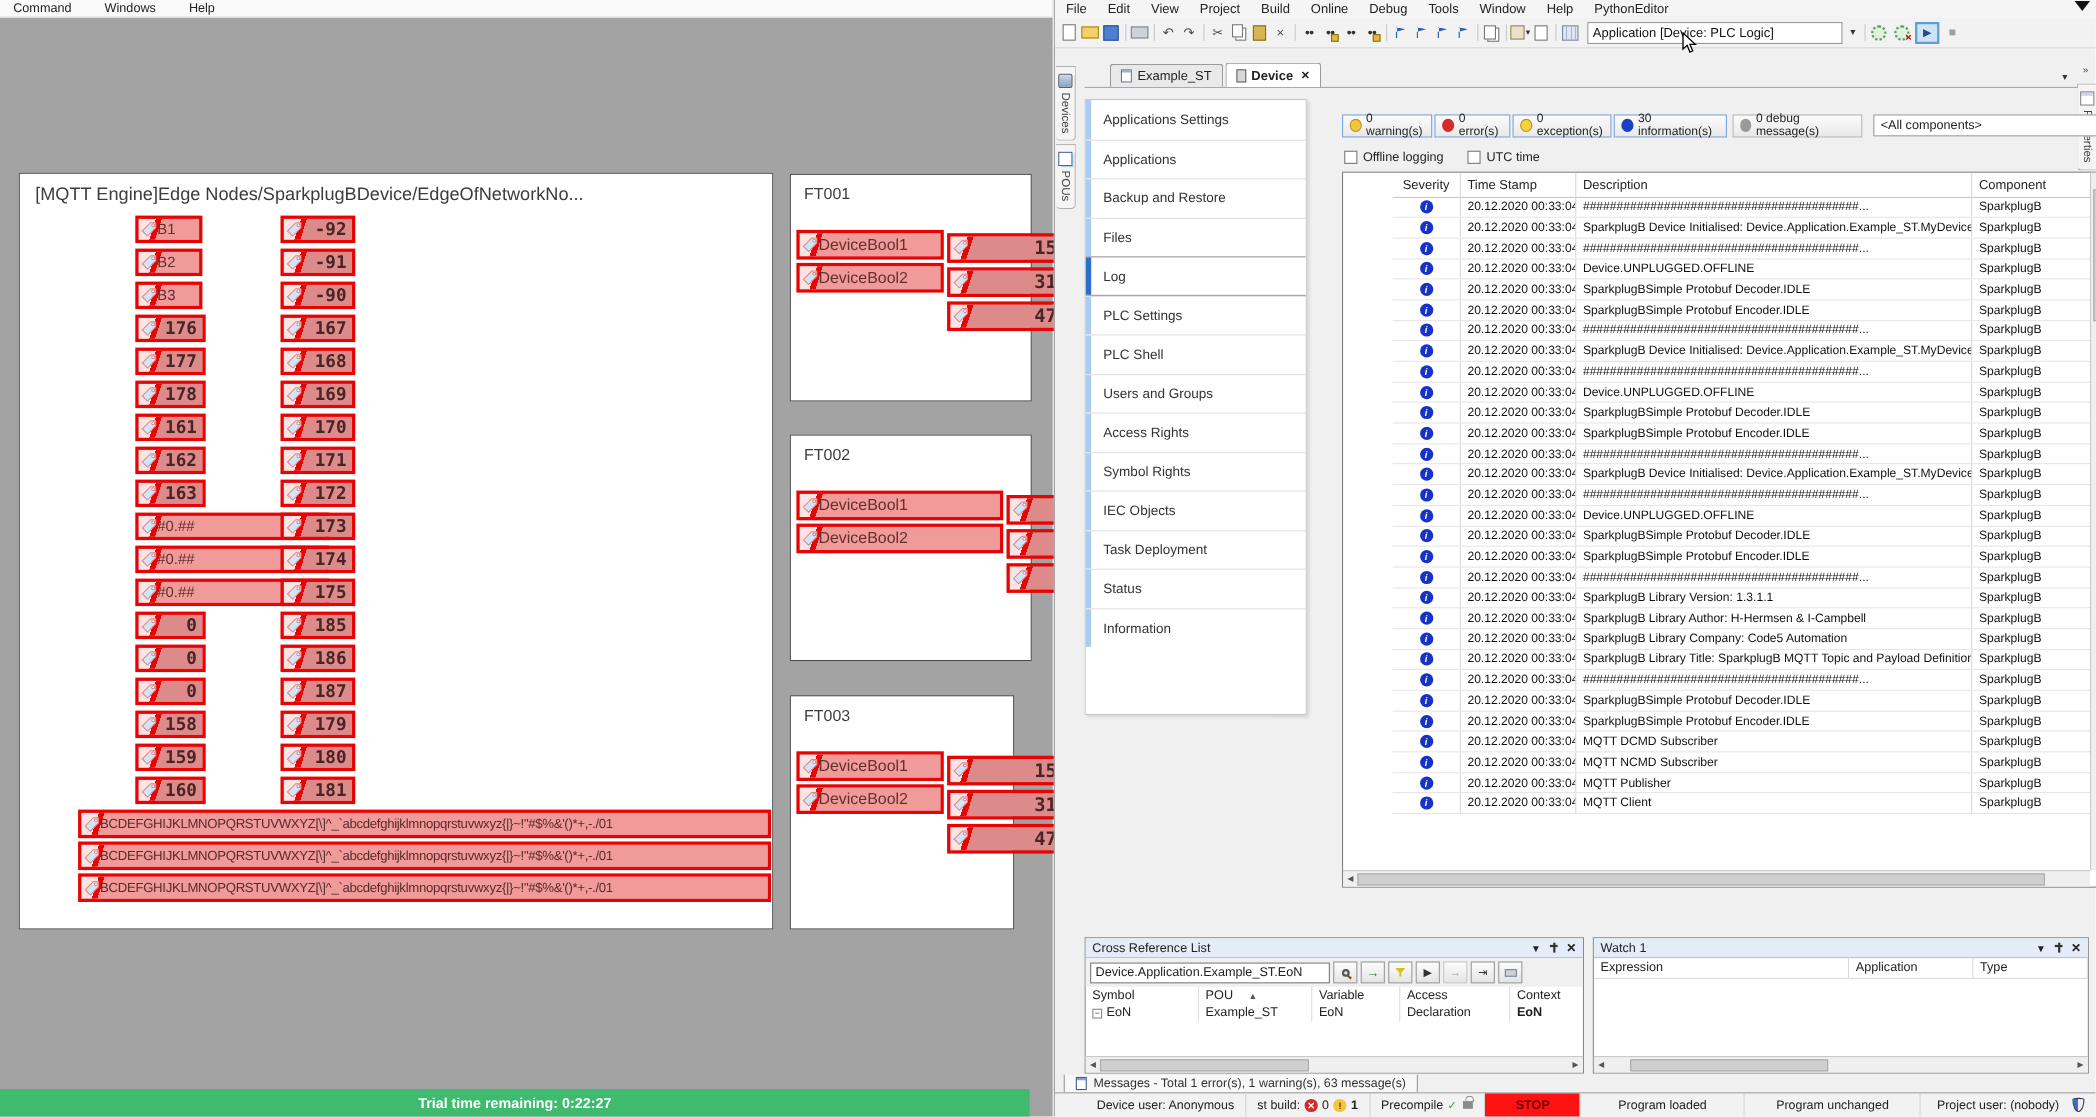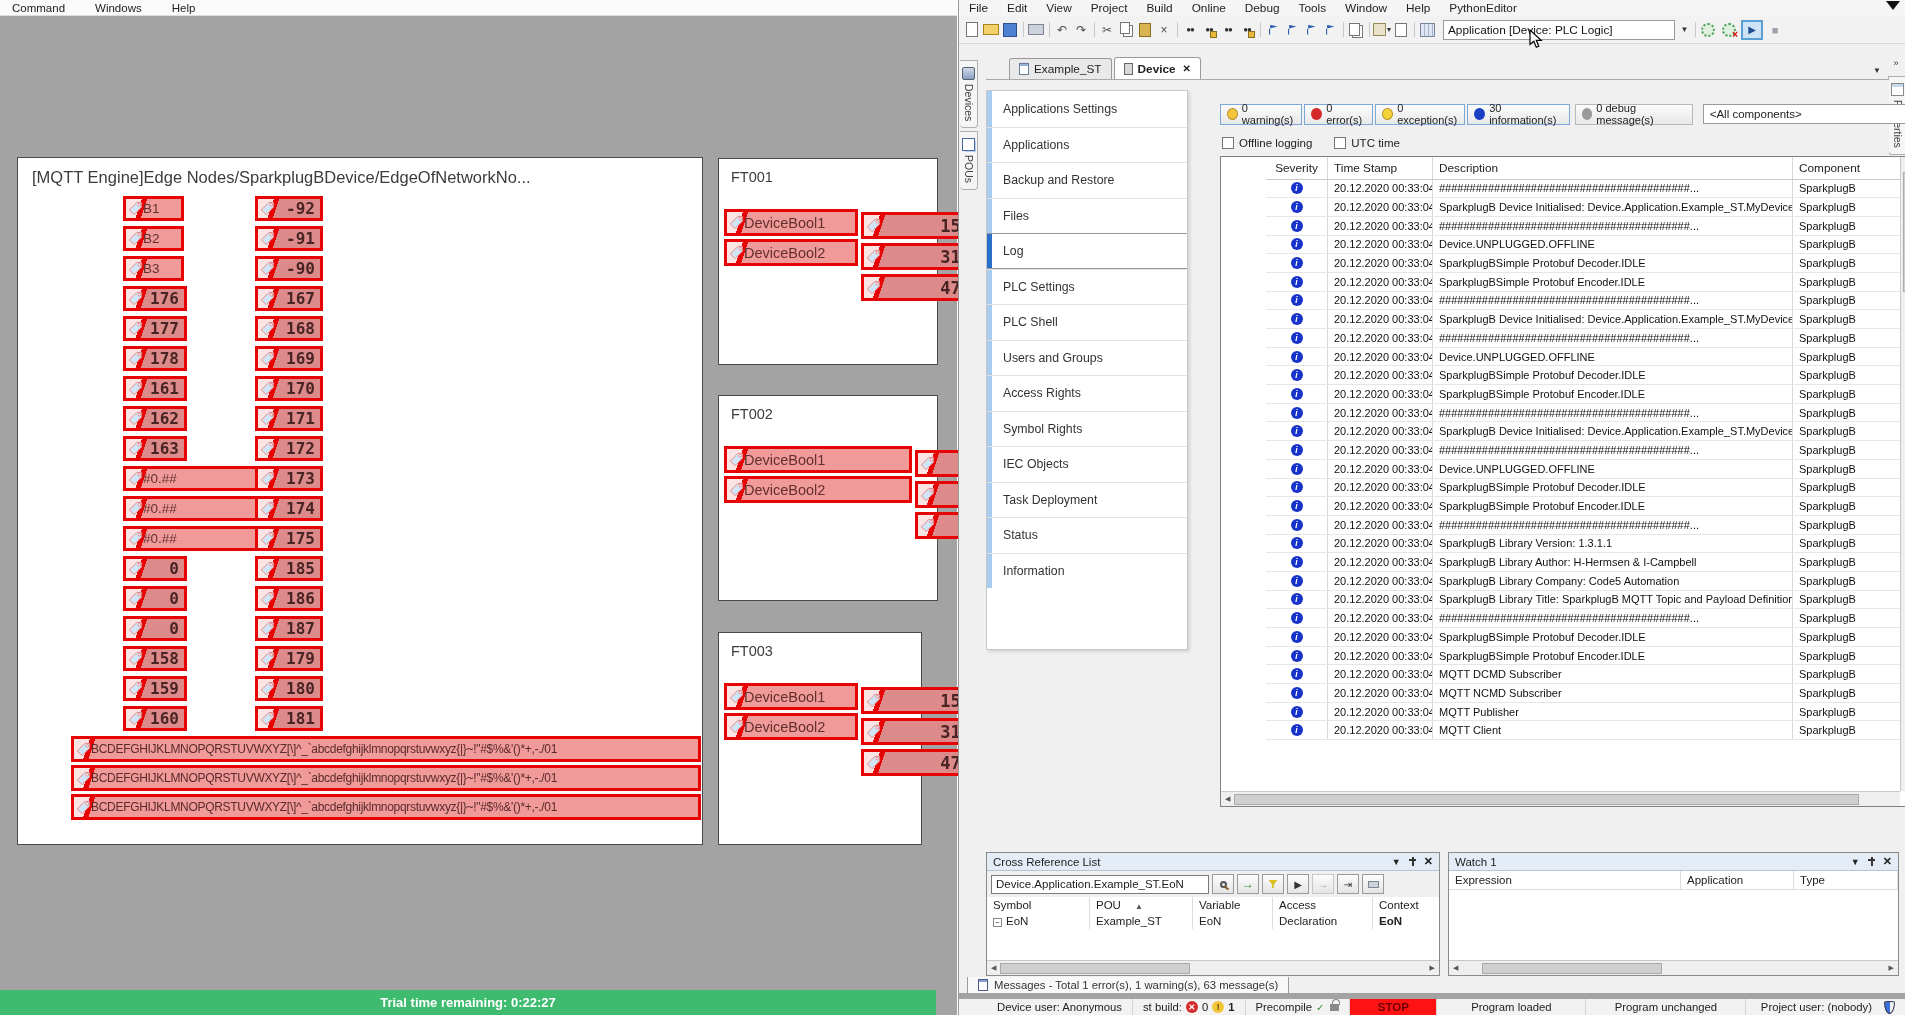--- a/index.html
+++ b/index.html
@@ -211,21 +211,21 @@
   .watch-grid { display:grid; grid-template-columns:232px 113px 1fr; font-size:11.5px; }
   .watch-grid > div { padding:3px 6px; border-right:1px solid #ddd; }
 
   
   #messages-tab { position:absolute; left:8px; top:977px; height:17px; background:#f8f8f8;
     border:1px solid #9a9a9a; border-top:none; display:flex; align-items:center; gap:6px; padding:0 10px;
     font-size:11.3px; color:#333; }
   .msg-ico { width:10px; height:12px; background:#fff; border:1px solid #4a5a8a;
     box-shadow:inset 0 2px 0 #8aa0d0; }
   #statusbar { position:absolute; left:0; bottom:0; right:0; height:22px; background:#f2f2f2;
-    border-top:6px solid #a3a3a3; display:flex; font-size:11.3px; color:#222; }
+    border-top:1px solid #a3a3a3; display:flex; font-size:11.3px; color:#222; }
   .st-seg { display:flex; align-items:center; gap:4px; padding:0 10px; height:100%; border-right:1px solid #d5d5d5; }
   .st-ico { width:12px; height:12px; border-radius:50%; color:#fff; font-size:8.5px; font-weight:bold;
     display:flex; align-items:center; justify-content:center; }
   .st-ico.err { background:#d42a2a; } .st-ico.warn { background:#f3c63a; color:#5a3c00; }
   .lock-ico { width:9px; height:7px; background:#8a8a8a; position:relative; margin-left:2px; }
   .lock-ico::before { content:""; position:absolute; left:1.5px; top:-5px; width:6px; height:5px;
     border:1.5px solid #8a8a8a; border-bottom:none; border-radius:4px 4px 0 0; }
   #stop-badge { background:#ff1212; color:#6d0000; font-weight:bold; width:86px; height:100%;
     display:flex; align-items:center; justify-content:center; font-size:11.5px; }
   .shield-ico { width:11px; height:13px; margin-left:8px;

